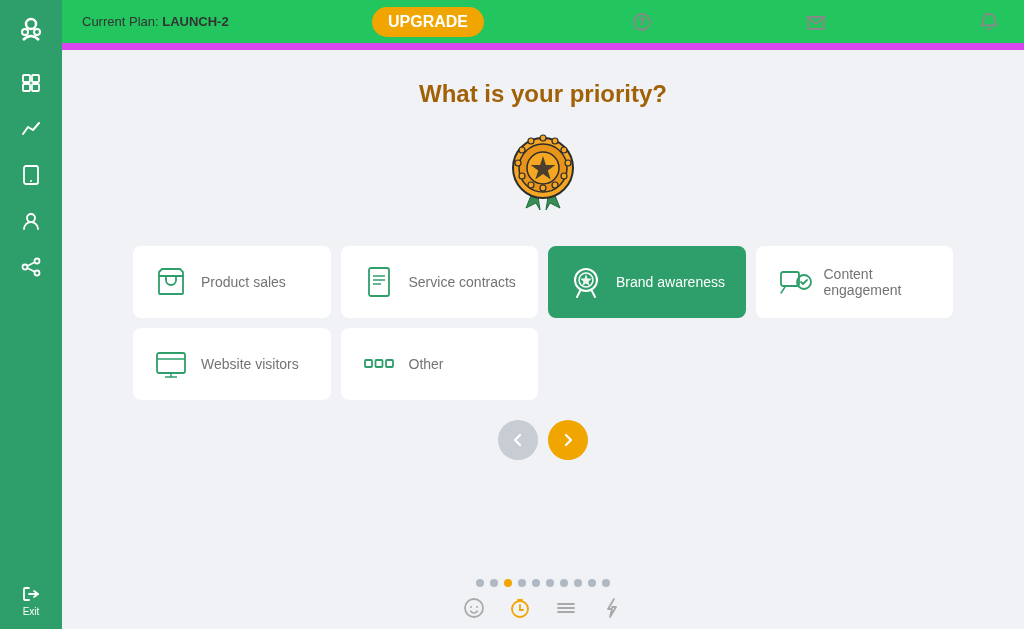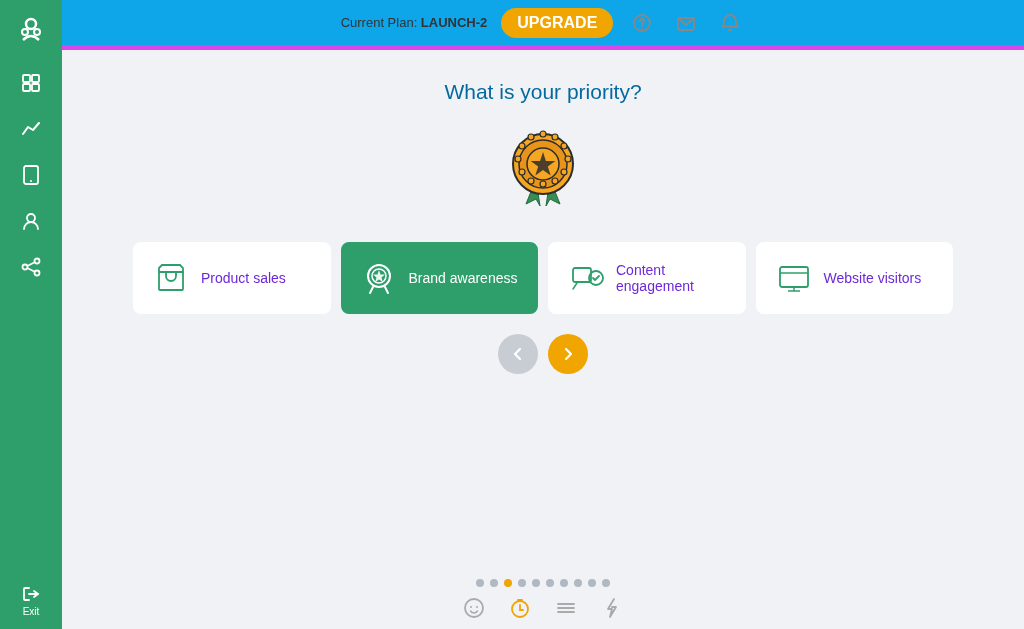--- a/index.html
+++ b/index.html
@@ -59,28 +59,28 @@
 
     
     .main {
       flex: 1;
       display: flex;
       flex-direction: column;
     }
 
     
     .topbar {
-      background: #0ea5e9;
+      background: #22c55e;
       height: 50px;
       display: flex;
       align-items: center;
-      justify-content: center;
+      justify-content: space-between;
       padding: 0 20px;
       gap: 14px;
-      border-bottom: 5px solid #d946ef;
+      border-bottom: 7px solid #d946ef;
     }
     .plan-text {
       font-size: 13px;
       color: #333;
     }
     .plan-text strong { font-weight: 700; }
     .upgrade-btn {
       background: #f0a500;
       color: white;
       border: none;
@@ -106,23 +106,23 @@
       flex: 1;
       display: flex;
       flex-direction: column;
       align-items: center;
       padding: 30px 20px 0;
       background: #f0f2f5;
       overflow: hidden;
     }
 
     .page-title {
-      font-size: 21px;
-      font-weight: 400;
-      color: #0369a1;
+      font-size: 24px;
+      font-weight: 700;
+      color: #a16207;
       margin-bottom: 20px;
     }
 
     
     .medal-container {
       margin-bottom: 24px;
     }
     .medal-svg {
       width: 90px;
       height: 90px;
@@ -157,21 +157,21 @@
       width: 36px;
       height: 36px;
       flex-shrink: 0;
       display: flex;
       align-items: center;
       justify-content: center;
     }
     .option-label {
       font-size: 14px;
       font-weight: 500;
-      color: #6d28d9;
+      color: #737373;
     }
 
     
     .nav-arrows {
       display: flex;
       gap: 10px;
       margin-top: 20px;
     }
     .arrow-btn {
       width: 40px;
@@ -362,20 +362,31 @@
         <div class="option-icon">
           <svg width="36" height="36" viewBox="0 0 36 36" fill="none">
             <path d="M6 8l3-3h18l3 3v4H6V8z" stroke="#2e9e6b" stroke-width="1.8" fill="none"></path>
             <rect x="6" y="12" width="24" height="18" rx="1" stroke="#2e9e6b" stroke-width="1.8" fill="none"></rect>
             <path d="M13 12v4a5 5 0 0010 0v-4" stroke="#2e9e6b" stroke-width="1.8" fill="none"></path>
           </svg>
         </div>
         <span class="option-label">Product sales</span>
       </div>
 
+      <div class="option-card">
+        <div class="option-icon">
+          <svg width="36" height="36" viewBox="0 0 36 36" fill="none">
+            <rect x="8" y="4" width="20" height="28" rx="2" stroke="#2e9e6b" stroke-width="1.8" fill="none"></rect>
+            <line x1="12" y1="12" x2="24" y2="12" stroke="#2e9e6b" stroke-width="1.5"></line>
+            <line x1="12" y1="16" x2="24" y2="16" stroke="#2e9e6b" stroke-width="1.5"></line>
+            <line x1="12" y1="20" x2="20" y2="20" stroke="#2e9e6b" stroke-width="1.5"></line>
+          </svg>
+        </div>
+        <span class="option-label">Service contracts</span>
+      </div>
 
       <div class="option-card selected">
         <div class="option-icon">
           <svg width="36" height="36" viewBox="0 0 36 36" fill="none">
             <circle cx="18" cy="16" r="11" fill="none" stroke="white" stroke-width="2"></circle>
             <circle cx="18" cy="16" r="7" fill="none" stroke="white" stroke-width="1.5"></circle>
             <polygon points="18,10 19.5,14.5 24,14.5 20.5,17.5 21.8,22 18,19.5 14.2,22 15.5,17.5 12,14.5 16.5,14.5" fill="white" opacity="0.9"></polygon>
             <line x1="12" y1="27" x2="9" y2="33" stroke="white" stroke-width="2" stroke-linecap="round"></line>
             <line x1="24" y1="27" x2="27" y2="33" stroke="white" stroke-width="2" stroke-linecap="round"></line>
           </svg>
@@ -402,20 +413,30 @@
             <line x1="4" y1="13" x2="32" y2="13" stroke="#2e9e6b" stroke-width="1.5"></line>
             <line x1="14" y1="27" x2="22" y2="27" stroke="#2e9e6b" stroke-width="1.5"></line>
             <line x1="18" y1="27" x2="18" y2="31" stroke="#2e9e6b" stroke-width="1.5"></line>
             <line x1="12" y1="31" x2="24" y2="31" stroke="#2e9e6b" stroke-width="1.5"></line>
           </svg>
         </div>
         <span class="option-label">Website visitors</span>
       </div>
 
 
+      <div class="option-card">
+        <div class="option-icon">
+          <svg width="36" height="36" viewBox="0 0 36 36" fill="none">
+            <rect x="4" y="14" width="7" height="7" rx="1" stroke="#2e9e6b" stroke-width="1.8" fill="none"></rect>
+            <rect x="14.5" y="14" width="7" height="7" rx="1" stroke="#2e9e6b" stroke-width="1.8" fill="none"></rect>
+            <rect x="25" y="14" width="7" height="7" rx="1" stroke="#2e9e6b" stroke-width="1.8" fill="none"></rect>
+          </svg>
+        </div>
+        <span class="option-label">Other</span>
+      </div>
 
     </div>
 
     <div class="nav-arrows">
       <button class="arrow-btn prev">
         <svg width="16" height="16" viewBox="0 0 16 16" fill="none">
           <polyline points="10,3 5,8 10,13" stroke="white" stroke-width="2.2" stroke-linecap="round" stroke-linejoin="round"></polyline>
         </svg>
       </button>
       <button class="arrow-btn next">

